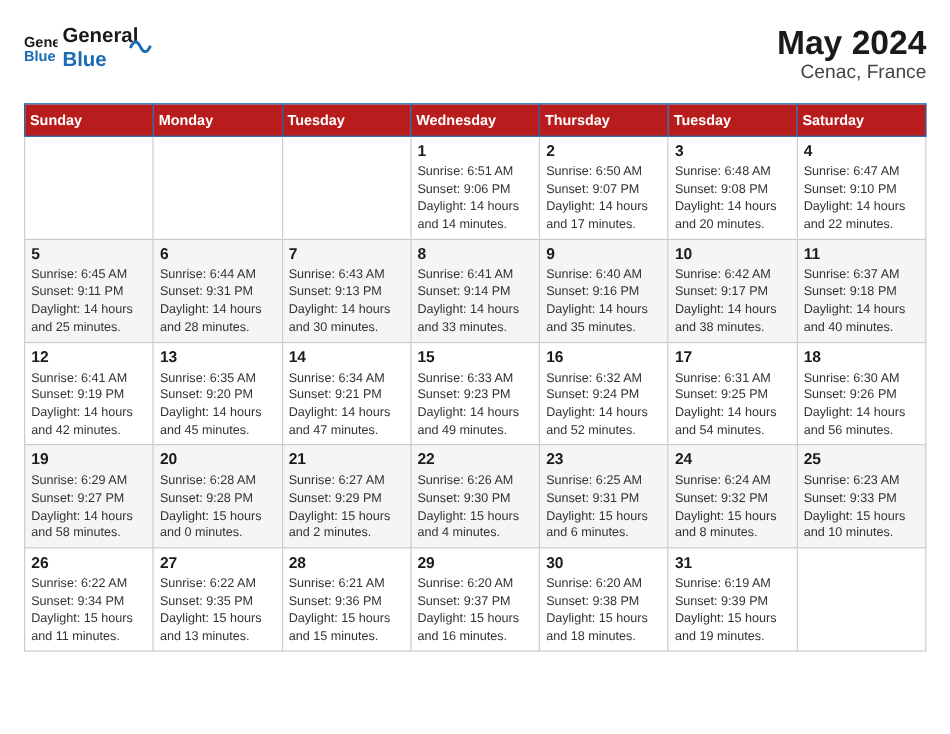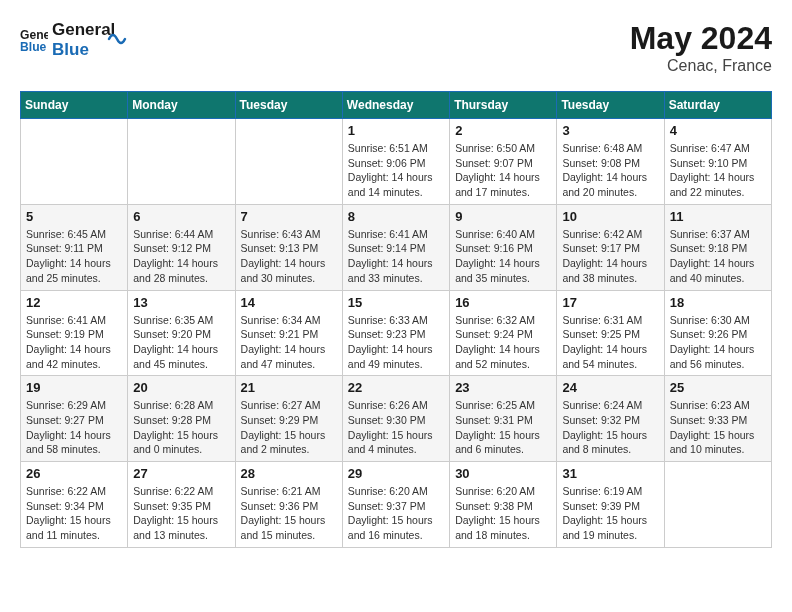--- a/index.html
+++ b/index.html
@@ -22,35 +22,35 @@
       gap: 4px;
     }
     .logo-icon {
       width: 28px;
       height: 28px;
     }
     .title-block {
       text-align: right;
     }
     .month-title {
-      font-size: 32px;
+      font-size: 28px;
       font-weight: bold;
       color: #1a1a1a;
     }
     .location {
       font-size: 16px;
       color: #444;
     }
     .calendar {
       width: 100%;
       border-collapse: collapse;
       font-size: 11px;
     }
     .calendar th {
-      background: #0f766e;
+      background: #b91c1c;
       color: #fff;
       padding: 6px 4px;
       text-align: left;
       font-size: 12px;
       font-weight: bold;
       border: 1px solid #1a6bb5;
     }
     .calendar td {
       border: 1px solid #ccc;
       vertical-align: top;
@@ -154,21 +154,21 @@
         <td>
           <div class="day-num">5</div>
           <div class="day-detail">Sunrise: 6:45 AM
 Sunset: 9:11 PM
 Daylight: 14 hours
 and 25 minutes.</div>
         </td>
         <td>
           <div class="day-num">6</div>
           <div class="day-detail">Sunrise: 6:44 AM
-Sunset: 9:12 PM
+Sunset: 9:31 PM
 Daylight: 14 hours
 and 28 minutes.</div>
         </td>
         <td>
           <div class="day-num">7</div>
           <div class="day-detail">Sunrise: 6:43 AM
 Sunset: 9:13 PM
 Daylight: 14 hours
 and 30 minutes.</div>
         </td>

